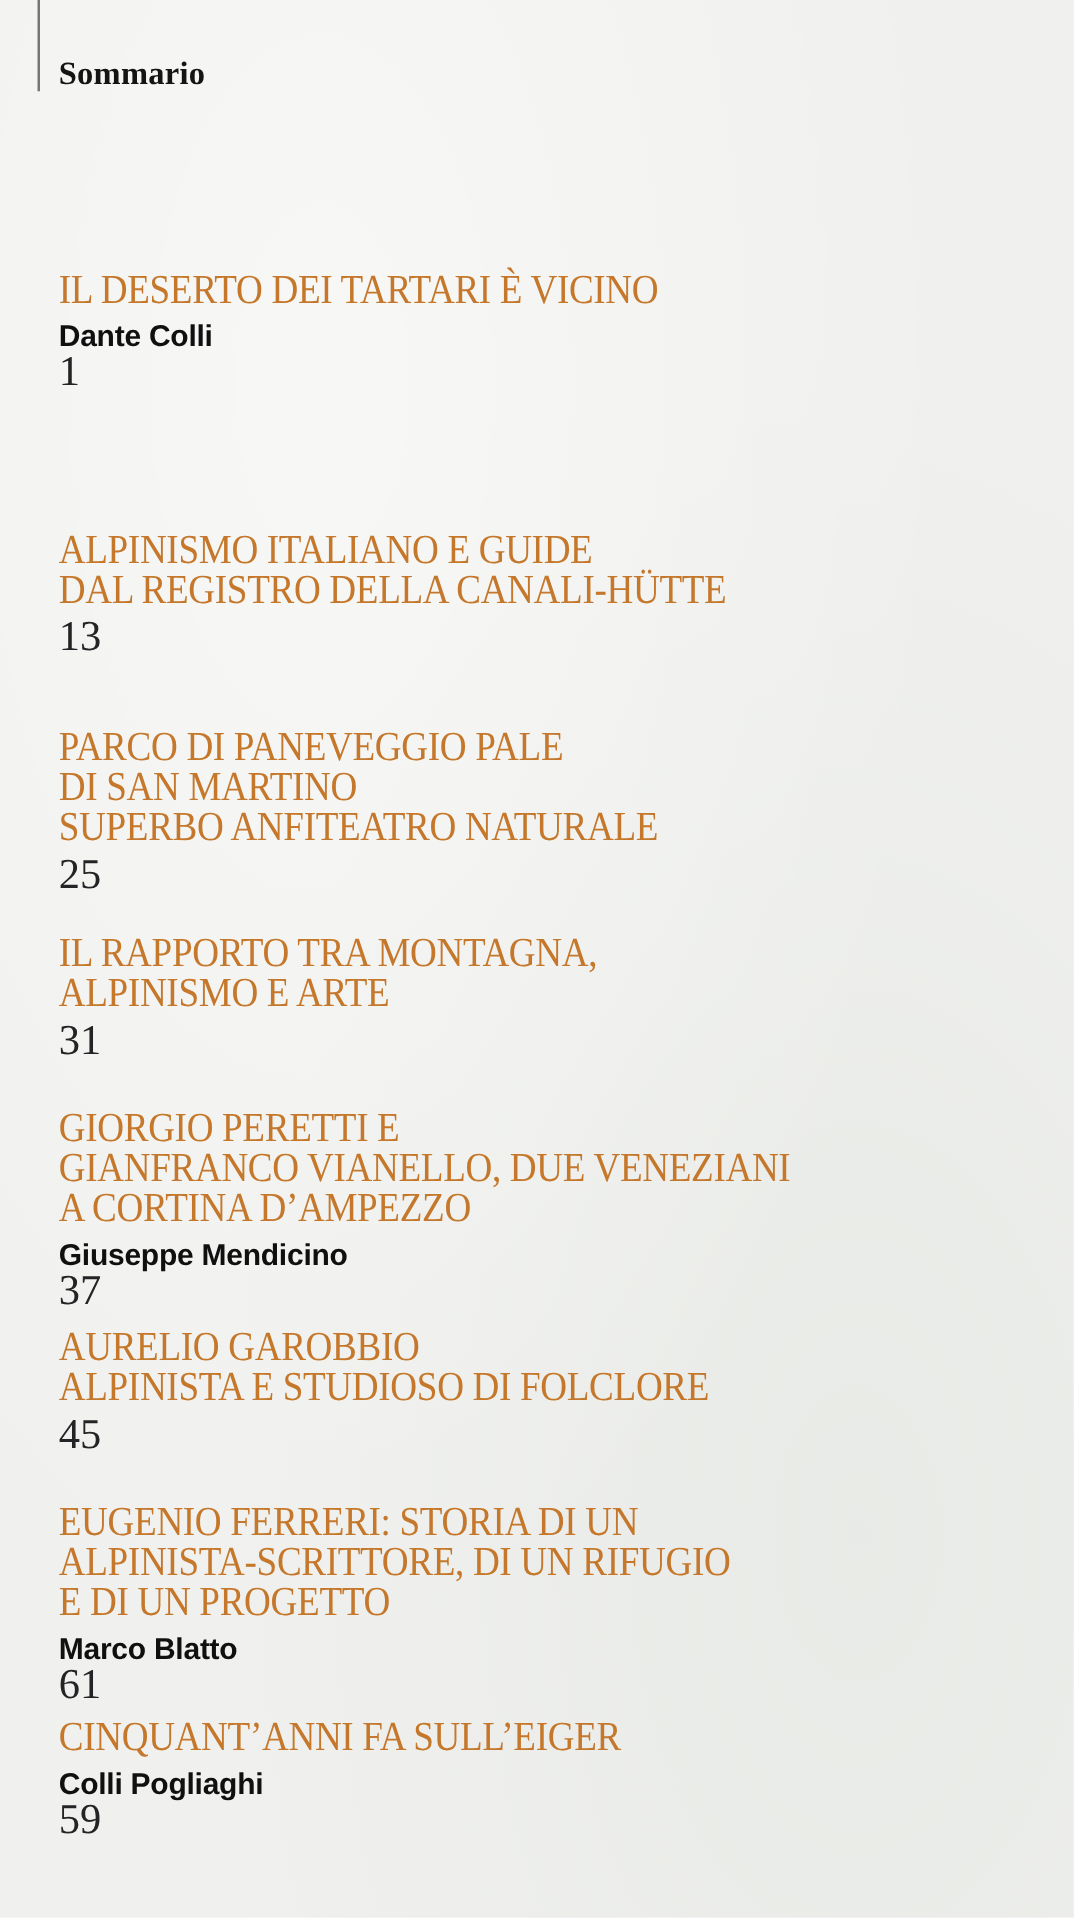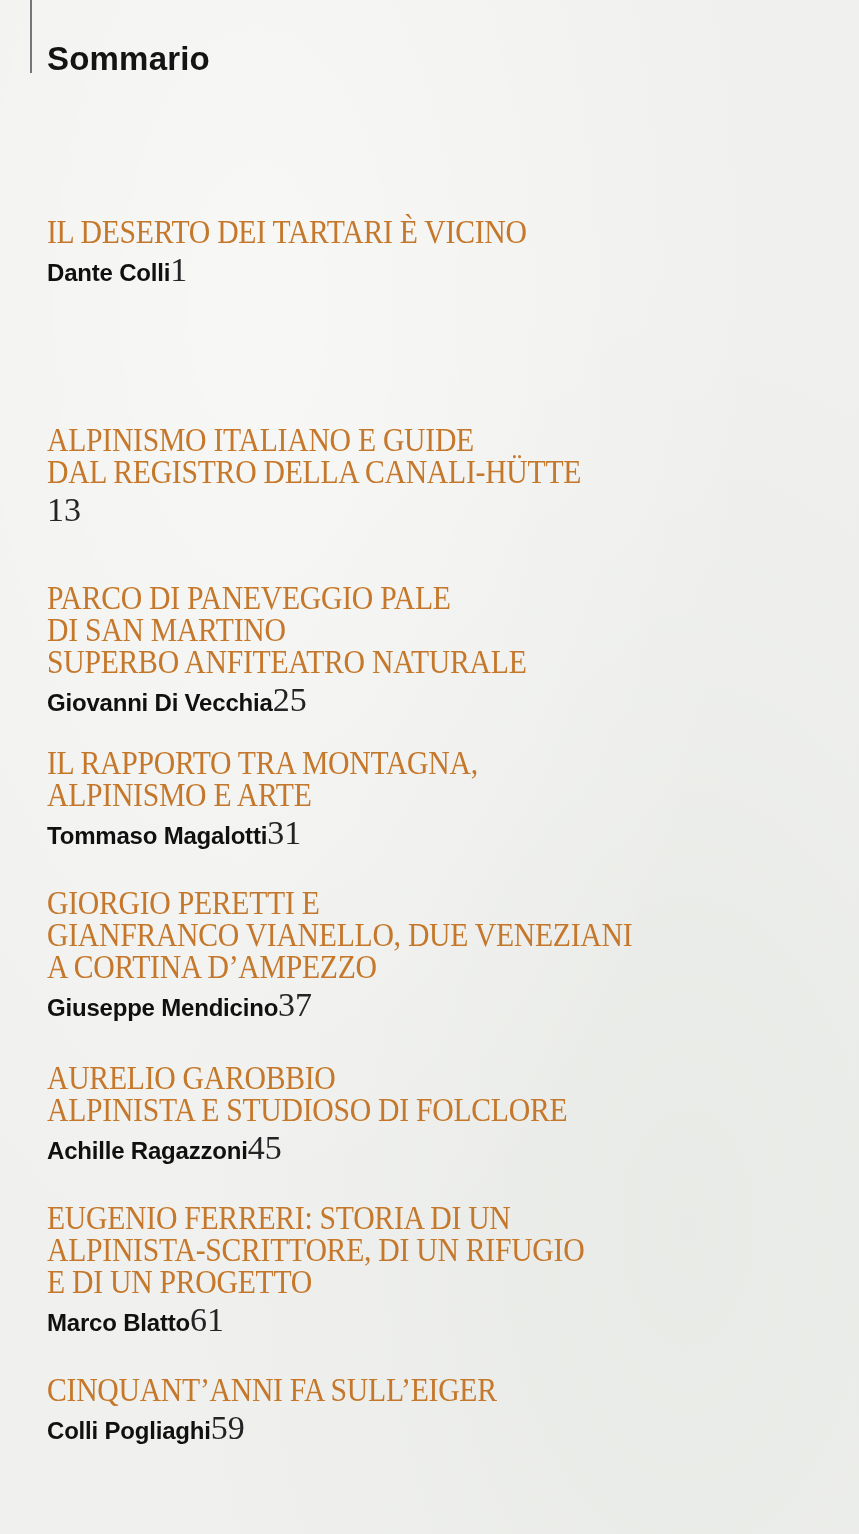--- a/index.html
+++ b/index.html
@@ -19,48 +19,50 @@
     left: 30px;
     top: 0;
     width: 2px;
     height: 73px;
     background: #76767a;
   }
   .heading {
     position: absolute;
     left: 47px;
     top: 44px;
-    font-size: 33px;
+    font-size: 26px;
     line-height: 30px;
     font-weight: bold;
     letter-spacing: 0.2px;
     color: #141414;
+    font-family: Liberation Serif, serif;
   }
   .entry {
     position: absolute;
     left: 47px;
     right: 81px;
   }
   .entry-title {
     margin: 0;
     font-family: "Liberation Serif", "DejaVu Serif", serif;
     font-size: 33px;
     line-height: 32px;
     font-weight: normal;
     letter-spacing: -0.3px;
     color: #c5782b;
     white-space: pre-line;
     transform: scaleX(0.90);
     transform-origin: 0 0;
   }
   .entry-meta {
     display: flex;
-    justify-content: flex-start;
+    justify-content: flex-end;
     align-items: baseline;
     margin-top: 8px;
+    flex-direction: column;
   }
   .entry-author {
     font-size: 24px;
     line-height: 28px;
     font-weight: bold;
     letter-spacing: -0.2px;
     color: #101010;
   }
   .entry-page {
     font-family: "Liberation Serif", "DejaVu Serif", serif;
@@ -94,49 +96,46 @@
     <div class="entry-meta">
       <span class="entry-page">13</span>
     </div>
   </div>
 
   <div class="entry" style="top:582px">
     <h2 class="entry-title">PARCO DI PANEVEGGIO PALE
 DI SAN MARTINO
 SUPERBO ANFITEATRO NATURALE</h2>
     <div class="entry-meta">
-      <span class="entry-author">Giovanni Di Vecchia</span>
       <span class="entry-page">25</span>
     </div>
   </div>
 
   <div class="entry" style="top:747px">
     <h2 class="entry-title">IL RAPPORTO TRA MONTAGNA,
 ALPINISMO E ARTE</h2>
     <div class="entry-meta">
-      <span class="entry-author">Tommaso Magalotti</span>
       <span class="entry-page">31</span>
     </div>
   </div>
 
   <div class="entry" style="top:887px">
     <h2 class="entry-title">GIORGIO PERETTI E
 GIANFRANCO VIANELLO, DUE VENEZIANI
 A CORTINA D’AMPEZZO</h2>
     <div class="entry-meta">
       <span class="entry-author">Giuseppe Mendicino</span>
       <span class="entry-page">37</span>
     </div>
   </div>
 
   <div class="entry" style="top:1062px">
     <h2 class="entry-title">AURELIO GAROBBIO
 ALPINISTA E STUDIOSO DI FOLCLORE</h2>
     <div class="entry-meta">
-      <span class="entry-author">Achille Ragazzoni</span>
       <span class="entry-page">45</span>
     </div>
   </div>
 
   <div class="entry" style="top:1202px">
     <h2 class="entry-title">EUGENIO FERRERI: STORIA DI UN
 ALPINISTA-SCRITTORE, DI UN RIFUGIO
 E DI UN PROGETTO</h2>
     <div class="entry-meta">
       <span class="entry-author">Marco Blatto</span>

